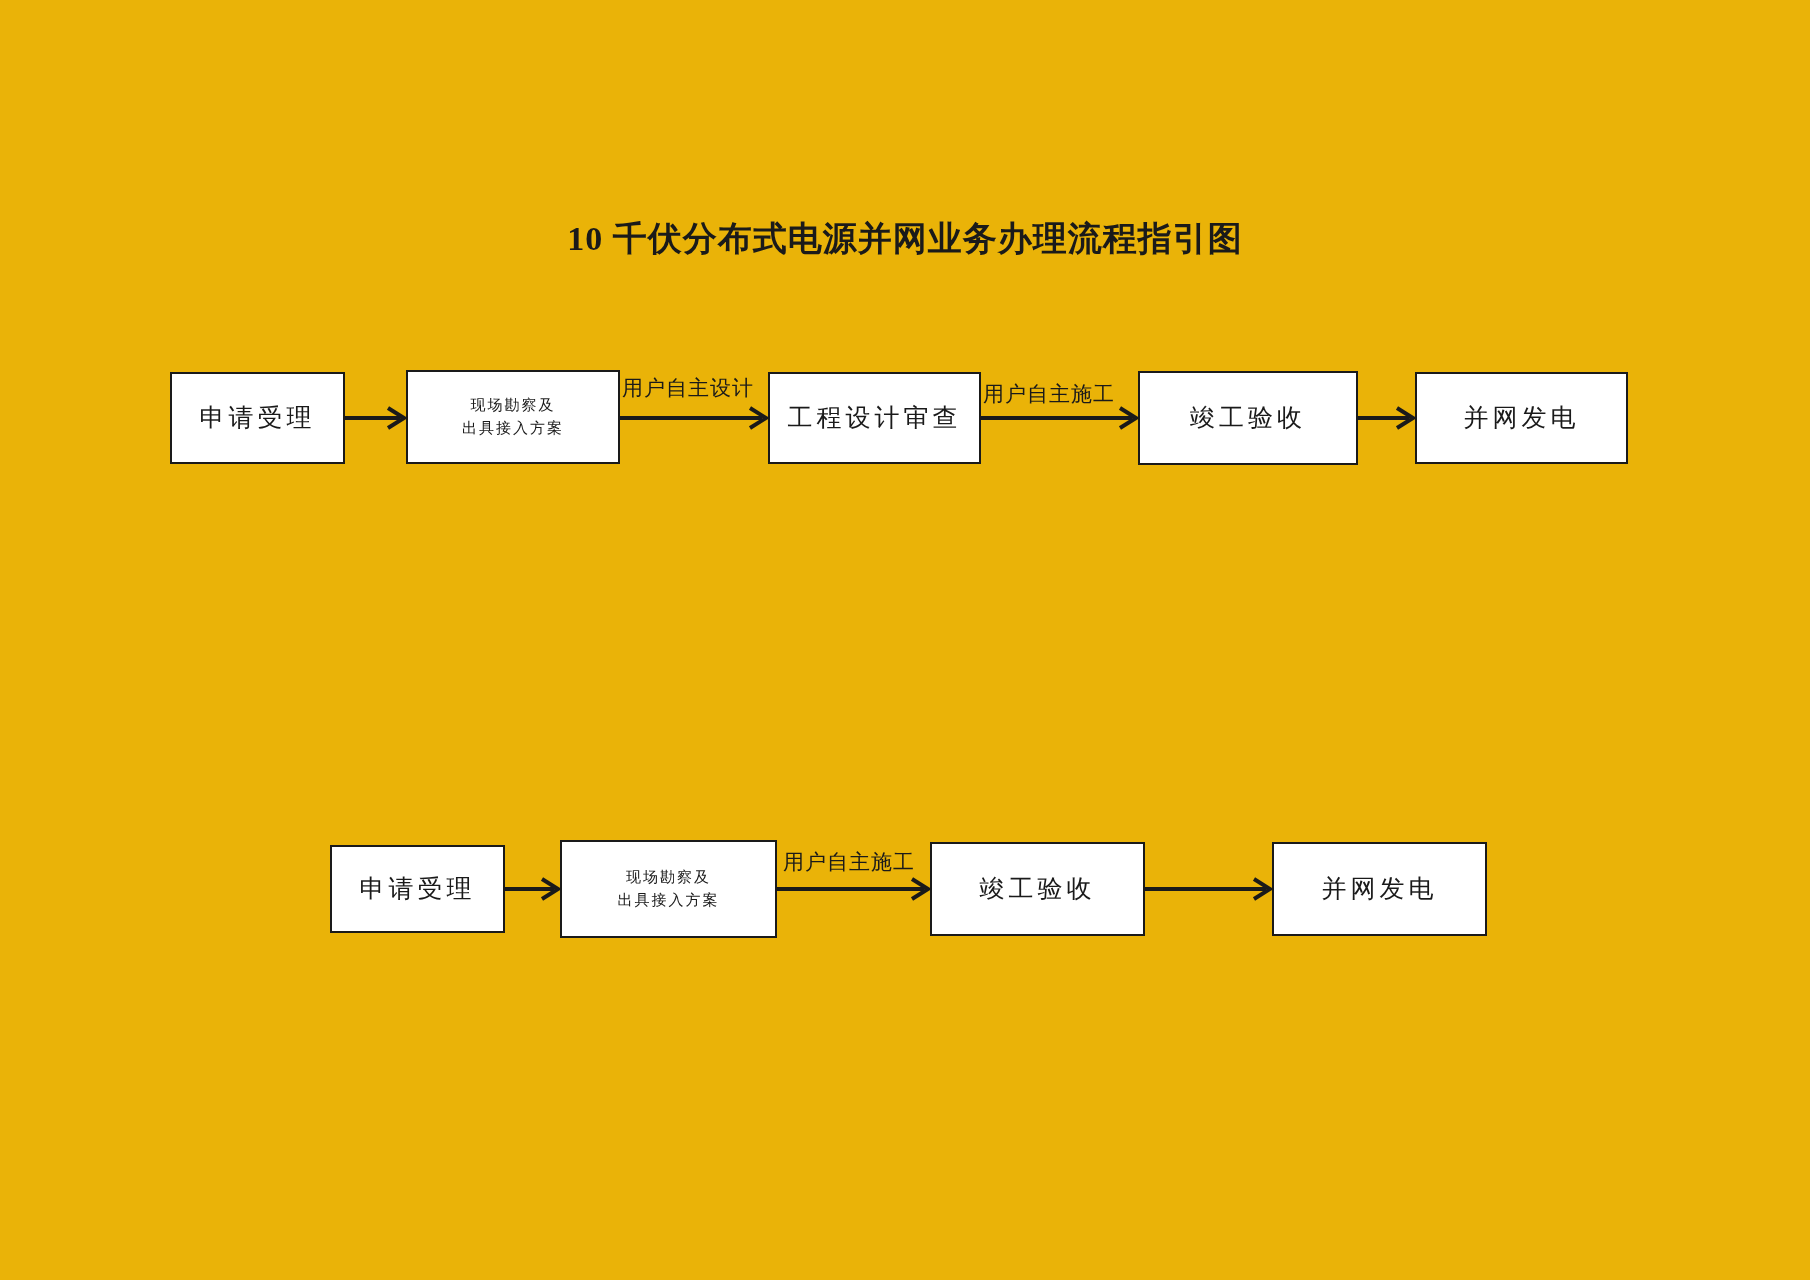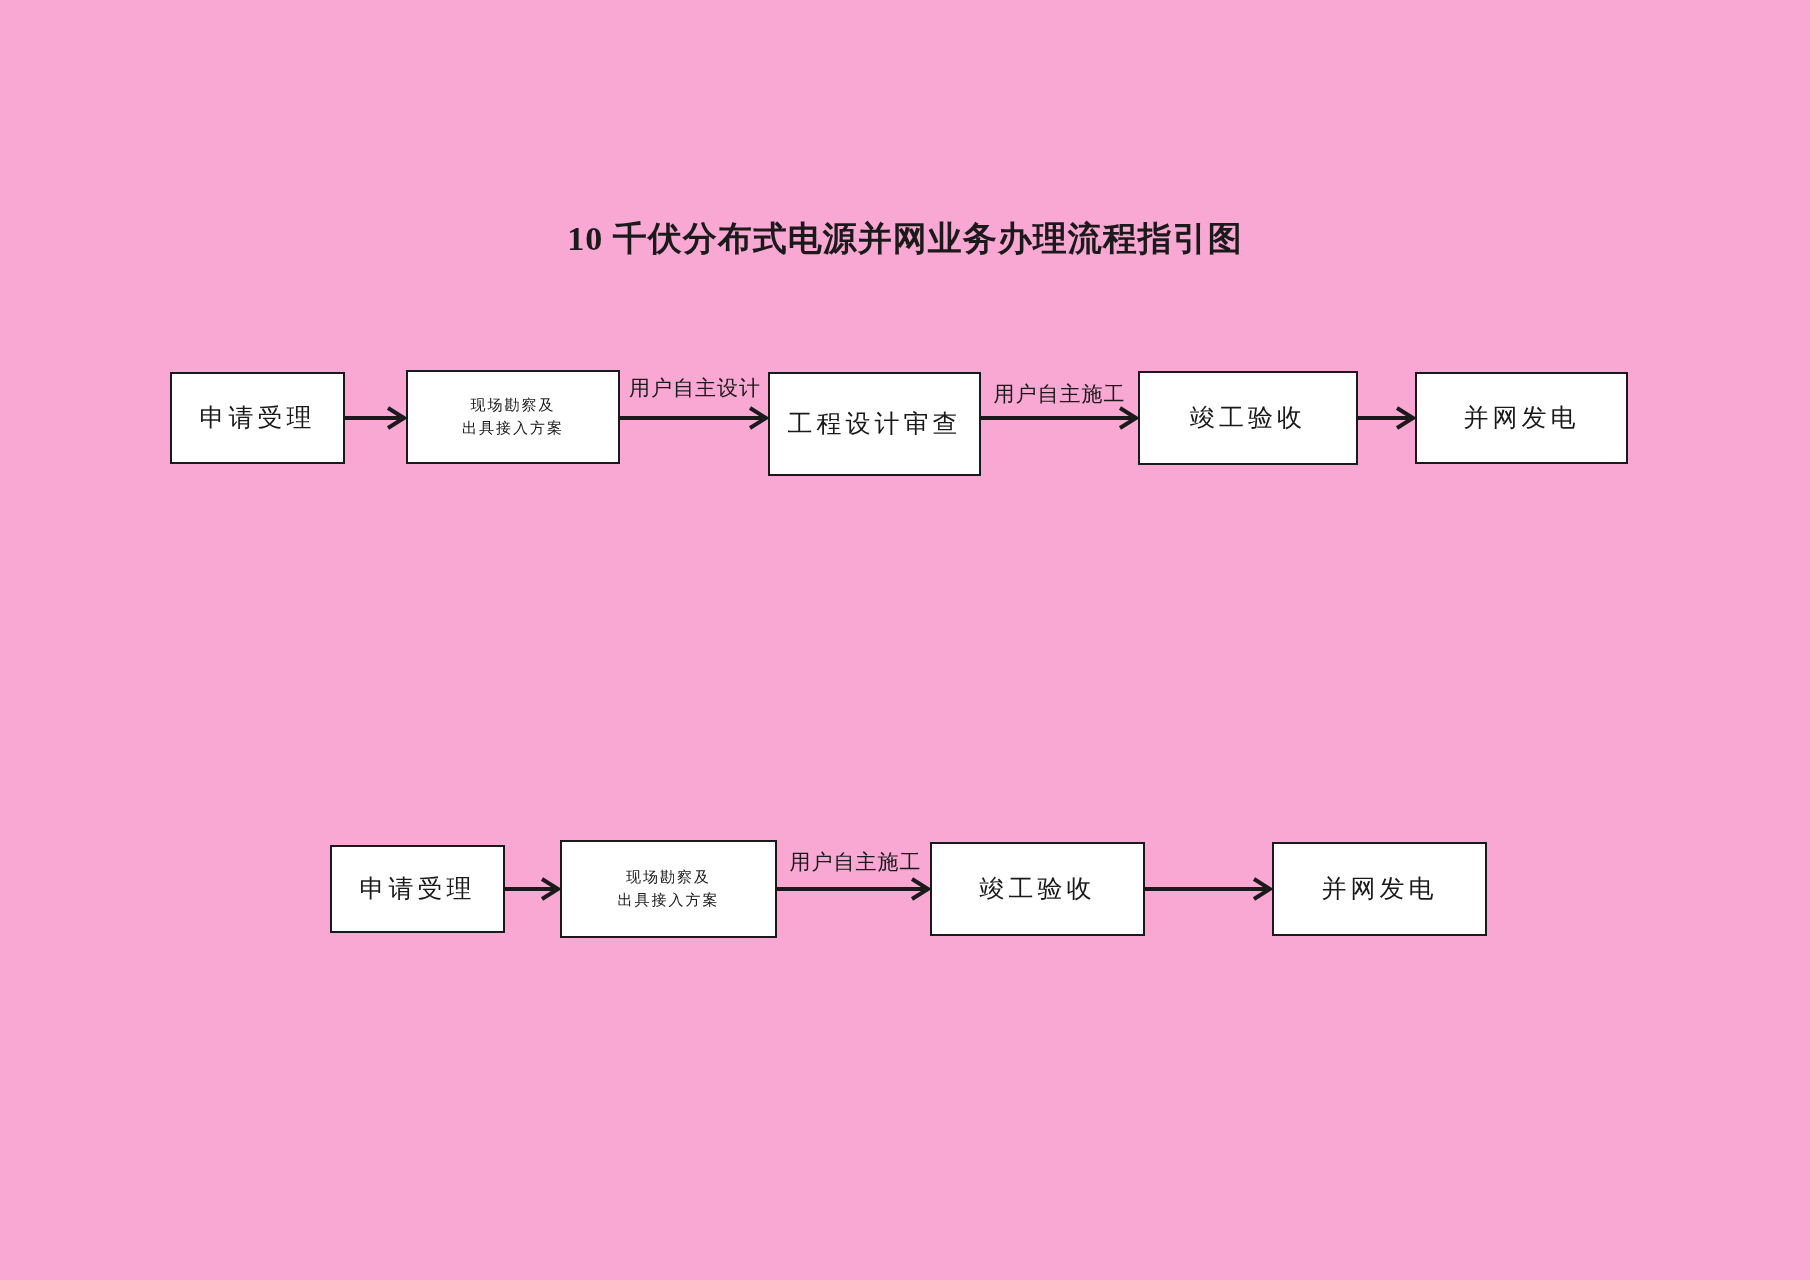--- a/index.html
+++ b/index.html
@@ -4,21 +4,21 @@
 <style>
   html, body {
     margin: 0;
     padding: 0;
     background: #ffffff;
   }
   .canvas {
     position: relative;
     width: 1810px;
     height: 1280px;
-    background: #f9a8d4;
+    background: #eab308;
     font-family: "Liberation Serif", "DejaVu Serif", serif;
     color: #1a1a1a;
     overflow: hidden;
   }
   .diagram-title {
     position: absolute;
     left: 0;
     width: 1810px;
     text-align: center;
     font-size: 34px;
@@ -47,21 +47,21 @@
   .flow-node .node-label-small {
     font-size: 15px;
     letter-spacing: 2px;
     line-height: 1.55;
     white-space: nowrap;
   }
   .edge-label {
     position: absolute;
     font-size: 21px;
     letter-spacing: 1px;
-    text-align: center;
+    text-align: left;
     white-space: nowrap;
     color: #1a1a1a;
   }
   .connectors {
     position: absolute;
     left: 0;
     top: 0;
     width: 1810px;
     height: 1280px;
     pointer-events: none;
@@ -76,21 +76,21 @@
 
   <div class="flow-node" style="left:170px; top:372px; width:175px; height:92px;">
     <span class="node-label">申请受理</span>
   </div>
 
   <div class="flow-node" style="left:406px; top:370px; width:214px; height:94px;">
     <span class="node-label-small">现场勘察及</span>
     <span class="node-label-small">出具接入方案</span>
   </div>
 
-  <div class="flow-node" style="left:768px; top:372px; width:213px; height:104px;">
+  <div class="flow-node" style="left:768px; top:372px; width:213px; height:92px;">
     <span class="node-label">工程设计审查</span>
   </div>
 
   <div class="flow-node" style="left:1138px; top:371px; width:220px; height:94px;">
     <span class="node-label">竣工验收</span>
   </div>
 
   <div class="flow-node" style="left:1415px; top:372px; width:213px; height:92px;">
     <span class="node-label">并网发电</span>
   </div>

